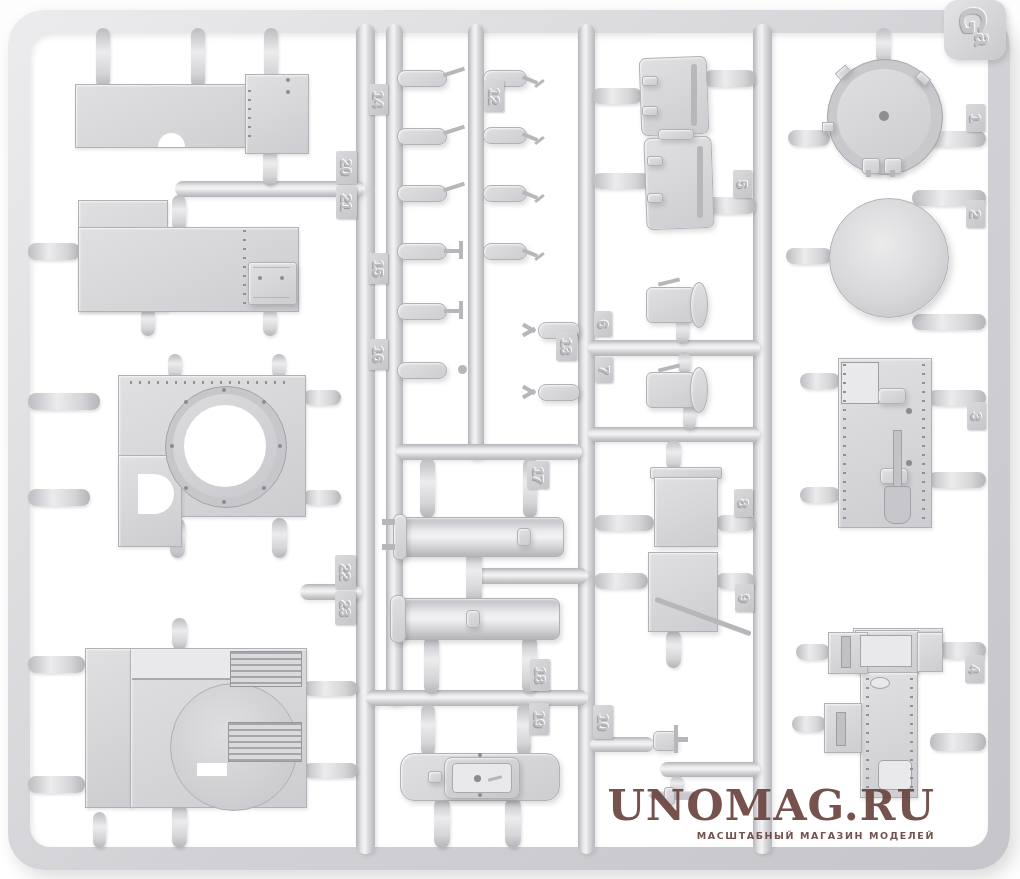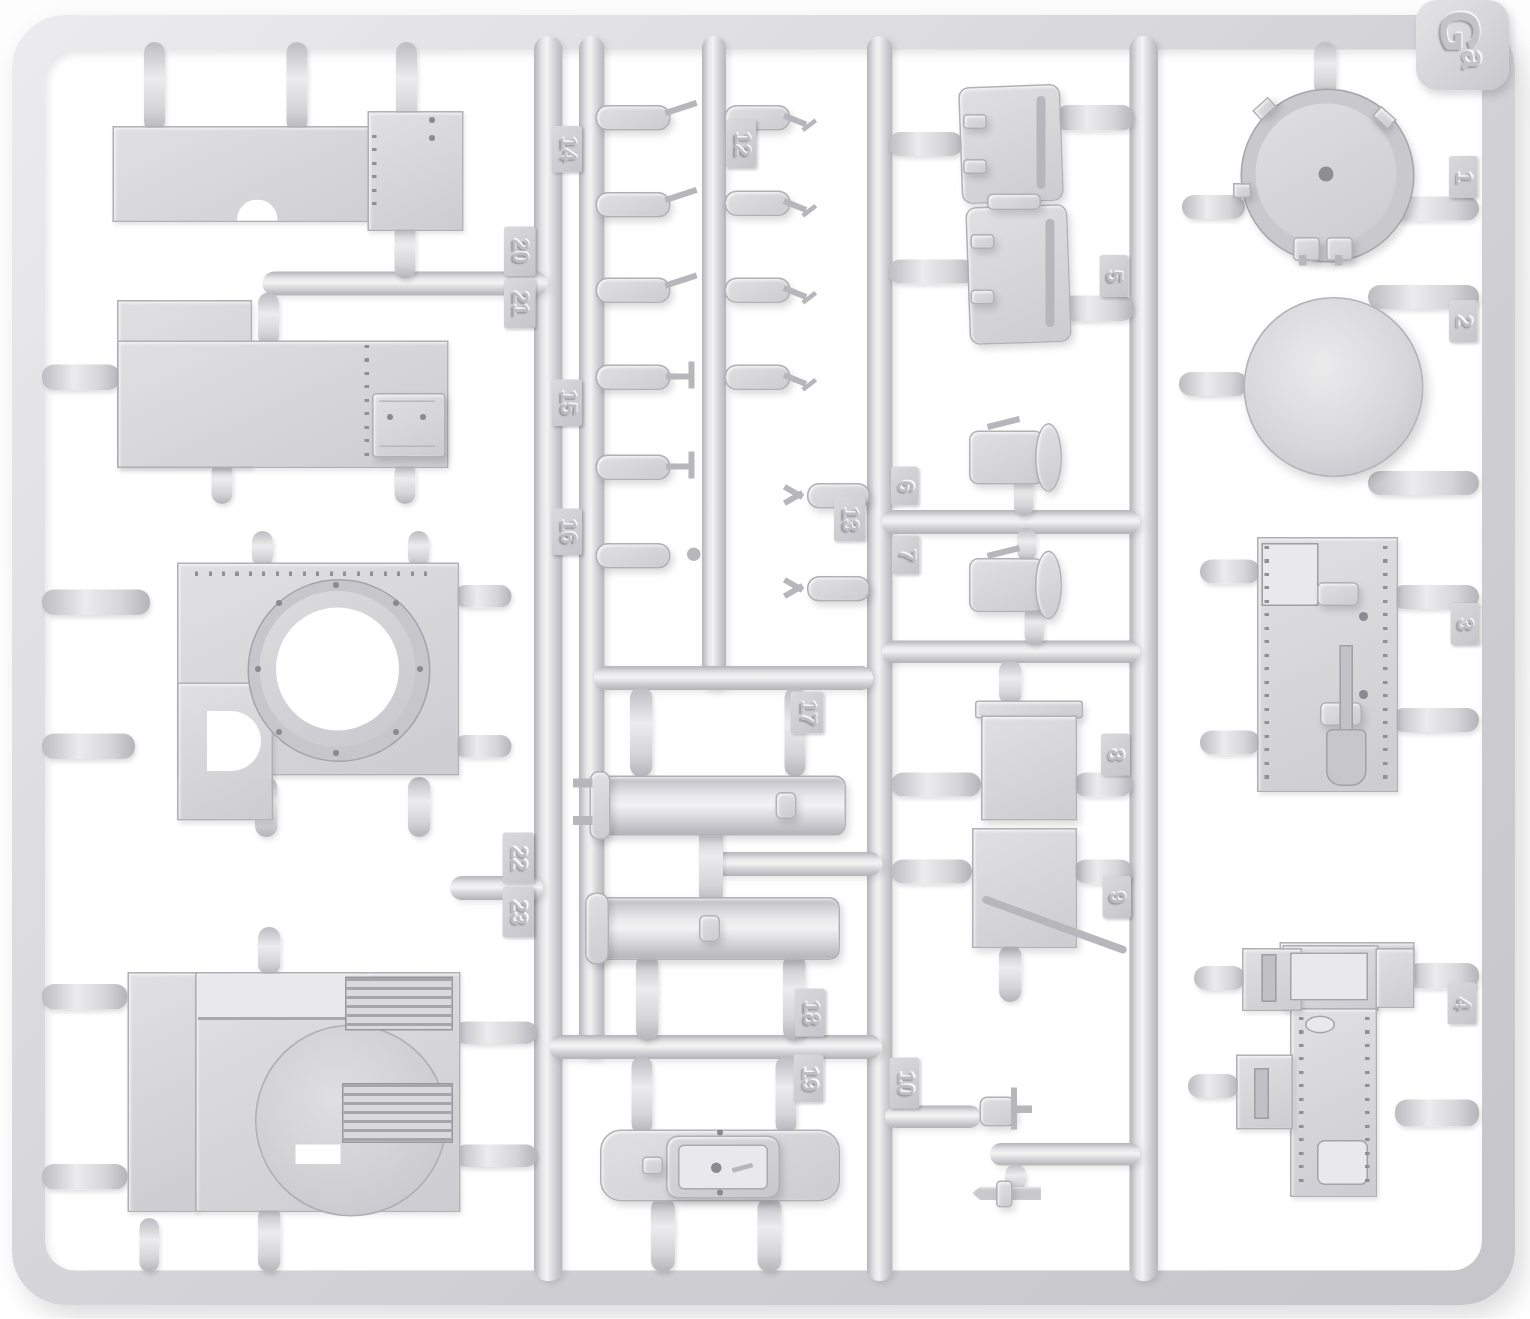--- a/index.html
+++ b/index.html
@@ -380,14 +380,16 @@
       </div>
       <div class="tag" style="left: 335px; top: 555px; width: 21px; height: 34px;">
         <span>22</span>
       </div>
       <div class="tag" style="left: 335px; top: 591px; width: 21px; height: 34px;">
         <span>23</span>
       </div>
     </div>
 
 <div id="watermark">
+  <div class="wm-title">UNOMAG.RU</div>
+  <div class="wm-sub">МАСШТАБНЫЙ МАГАЗИН МОДЕЛЕЙ</div>
 </div>
 </div>
 
 </body></html>

